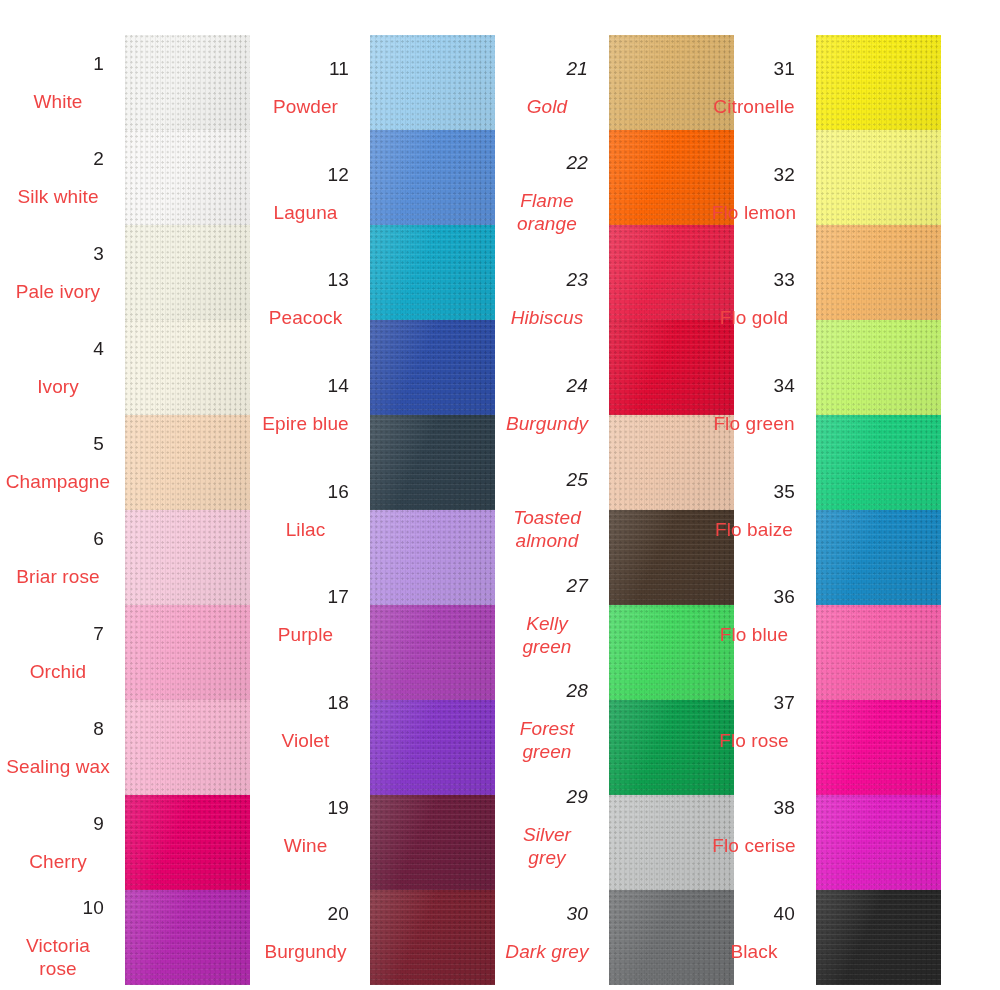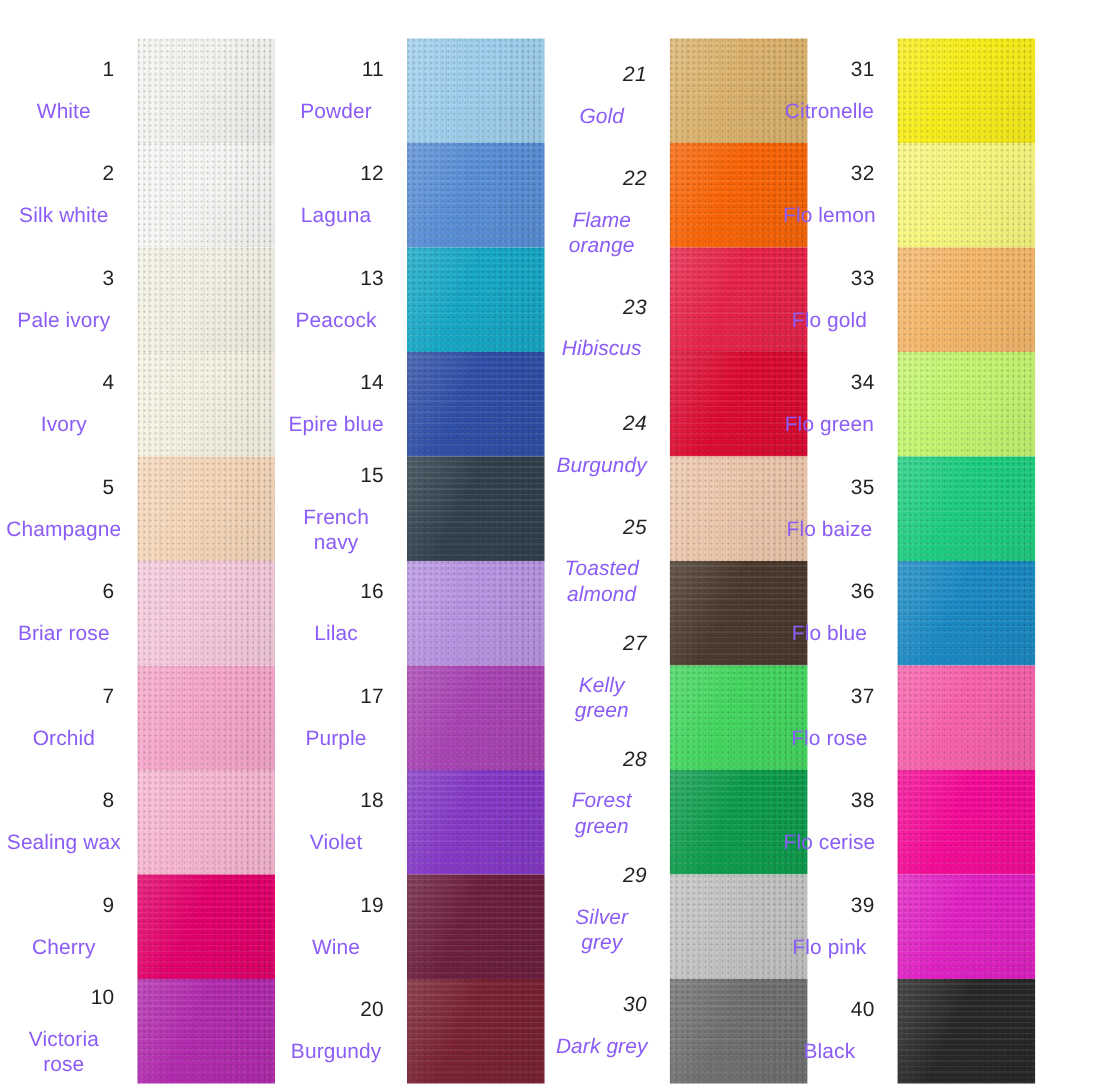--- a/index.html
+++ b/index.html
@@ -100,21 +100,21 @@
     font-size:19px;
     line-height:24px;
     letter-spacing:.2px;
     color:#231f20;
     padding-right:12px;
   }
   .name{
     font-size:19px;
     line-height:23px;
     letter-spacing:.1px;
-    color:#8b5cf6;
+    color:#ef4444;
     text-align:center;
     width:100%;
     white-space:pre-line;
     margin-top:14px;
   }
 </style>
 </head>
 <body>
 
 <div id="chart">
@@ -187,25 +187,20 @@
         </div>
         <div class="label">
           <div class="num">13</div>
           <div class="name">Peacock</div>
         </div>
         <div class="label">
           <div class="num">14</div>
           <div class="name">Epire blue</div>
         </div>
         <div class="label">
-          <div class="num">15</div>
-          <div class="name">French
-navy</div>
-        </div>
-        <div class="label">
           <div class="num">16</div>
           <div class="name">Lilac</div>
         </div>
         <div class="label">
           <div class="num">17</div>
           <div class="name">Purple</div>
         </div>
         <div class="label">
           <div class="num">18</div>
           <div class="name">Violet</div>
@@ -317,24 +312,20 @@
         </div>
         <div class="label">
           <div class="num">37</div>
           <div class="name">Flo rose</div>
         </div>
         <div class="label">
           <div class="num">38</div>
           <div class="name">Flo cerise</div>
         </div>
         <div class="label">
-          <div class="num">39</div>
-          <div class="name">Flo pink</div>
-        </div>
-        <div class="label">
           <div class="num">40</div>
           <div class="name">Black</div>
         </div>
       </div>
       <div class="strip">
         <div class="swatch light" style="background: rgb(248, 238, 26);"></div>
         <div class="swatch light" style="background: rgb(247, 247, 126);"></div>
         <div class="swatch light" style="background: rgb(245, 183, 107);"></div>
         <div class="swatch light" style="background: rgb(196, 245, 112);"></div>
         <div class="swatch" style="background: rgb(30, 206, 128);"></div>

